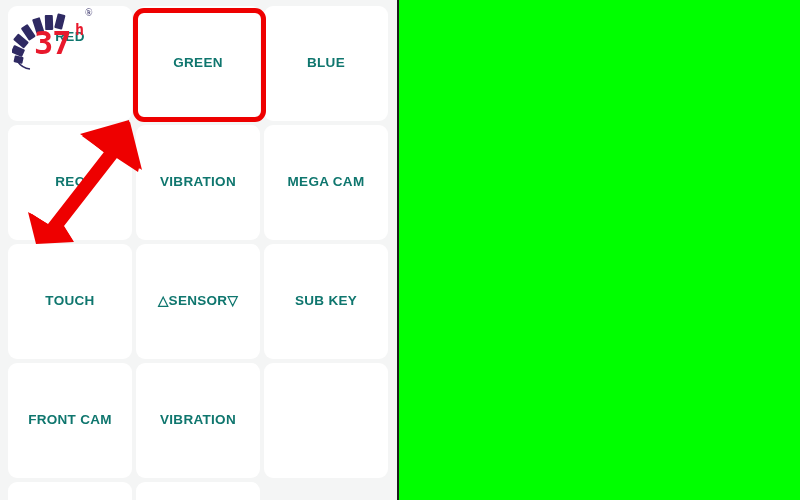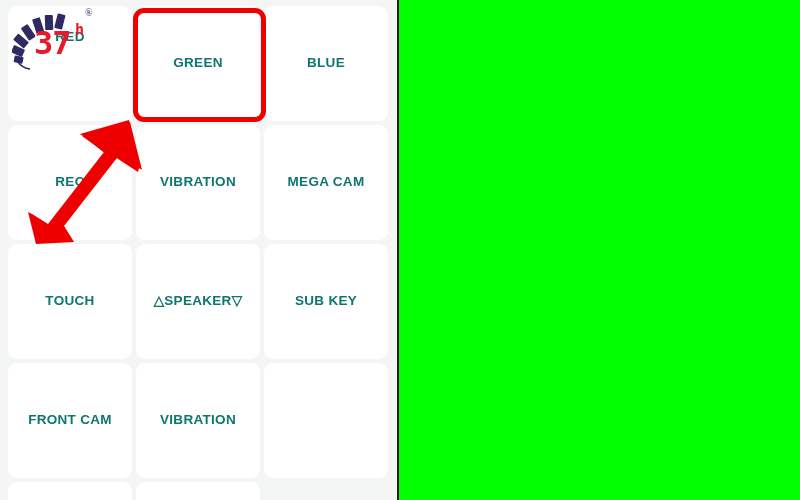--- a/index.html
+++ b/index.html
@@ -178,21 +178,21 @@
       <div class="tile">
         <span class="tile-label">MEGA CAM</span>
       </div>
 
 
       <div class="tile">
         <span class="tile-label">TOUCH</span>
       </div>
 
       <div class="tile">
-        <span class="tile-label">△SPEAKER▽</span>
+        <span class="tile-label">△SENSOR▽</span>
       </div>
 
       <div class="tile">
         <span class="tile-label">SUB KEY</span>
       </div>
 
       <div class="tile">
         <span class="tile-label">FRONT CAM</span>
       </div>
 

